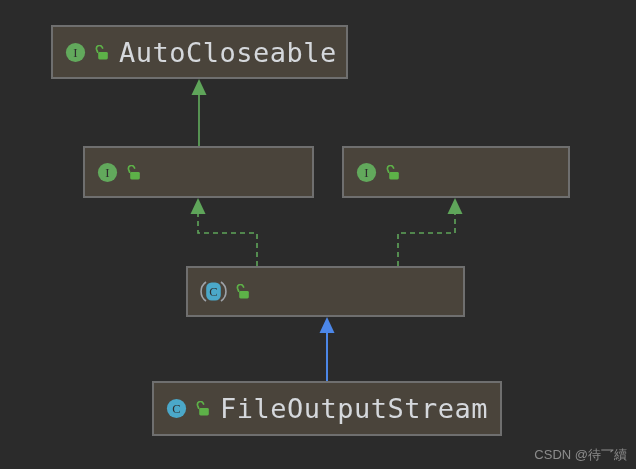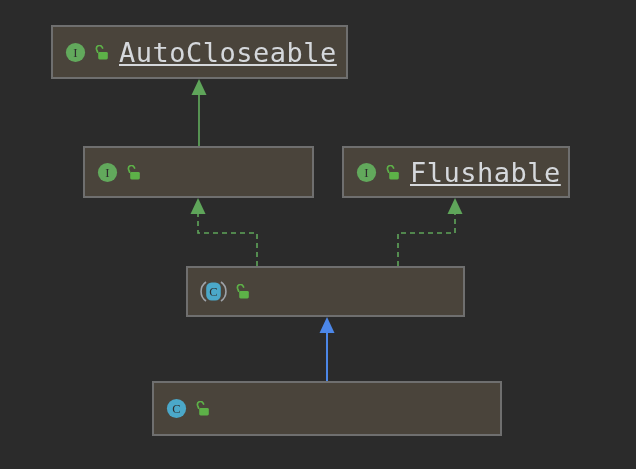--- a/index.html
+++ b/index.html
@@ -38,21 +38,20 @@
     align-items: center;
     gap: 7px;
     margin-right: 10px;
     flex: 0 0 auto;
   }
   .label {
     font-size: 27px;
     color: #D5D8DC;
     white-space: nowrap;
     letter-spacing: 0.5px;
-    text-decoration: underline;
   }
   .watermark {
     position: absolute;
     right: 9px;
     bottom: 5px;
     font-family: "Liberation Sans", "DejaVu Sans", sans-serif;
     font-size: 13px;
     color: #8C8C8C;
     white-space: nowrap;
   }
@@ -116,21 +115,20 @@
     <span class="icons">
       <svg width="21" height="21" viewBox="0 0 21 21">
         <circle cx="10.5" cy="10.5" r="9.6" fill="#62A95C"></circle>
         <text x="10.5" y="15" text-anchor="middle" font-family="Liberation Serif, DejaVu Serif, serif" font-size="13" fill="#2E2E2E">I</text>
       </svg>
       <svg width="16" height="15" viewBox="0 0 16 15">
         <path d="M4.6 7.1 L3.5 4.2 A3 3 0 0 1 8.8 1.7 L9.6 3.1" fill="none" stroke="#5DB148" stroke-width="1.7" stroke-linecap="round"></path>
         <rect x="5.2" y="6.9" width="9.6" height="7.6" rx="1.4" fill="#5DB148"></rect>
       </svg>
     </span>
-    <span class="label">Flushable</span>
   </div>
 
   <div class="node" style="left:186px; top:266px; width:279px; height:51px;">
     <span class="icons">
       <svg width="27" height="21" viewBox="0 0 27 21">
         <path d="M6 1 A11.6 11.6 0 0 0 6 20" fill="none" stroke="#9EA3A9" stroke-width="1.6"></path>
         <path d="M21 1 A11.6 11.6 0 0 1 21 20" fill="none" stroke="#9EA3A9" stroke-width="1.6"></path>
         <rect x="6.2" y="1.4" width="14.6" height="18.2" rx="5.5" fill="#4BA8C9"></rect>
         <text x="13.5" y="15.2" text-anchor="middle" font-family="Liberation Serif, DejaVu Serif, serif" font-size="12.5" fill="#2E2E2E">C</text>
       </svg>
@@ -145,16 +143,18 @@
     <span class="icons">
       <svg width="21" height="21" viewBox="0 0 21 21">
         <circle cx="10.5" cy="10.5" r="9.6" fill="#4BA8C9"></circle>
         <text x="10.5" y="15" text-anchor="middle" font-family="Liberation Serif, DejaVu Serif, serif" font-size="12.5" fill="#2E2E2E">C</text>
       </svg>
       <svg width="16" height="15" viewBox="0 0 16 15">
         <path d="M4.6 7.1 L3.5 4.2 A3 3 0 0 1 8.8 1.7 L9.6 3.1" fill="none" stroke="#5DB148" stroke-width="1.7" stroke-linecap="round"></path>
         <rect x="5.2" y="6.9" width="9.6" height="7.6" rx="1.4" fill="#5DB148"></rect>
       </svg>
     </span>
+    <span class="label">FileOutputStream</span>
   </div>
 
+  <div class="watermark">CSDN @待乛續</div>
 
 </div>
 
 </body></html>

